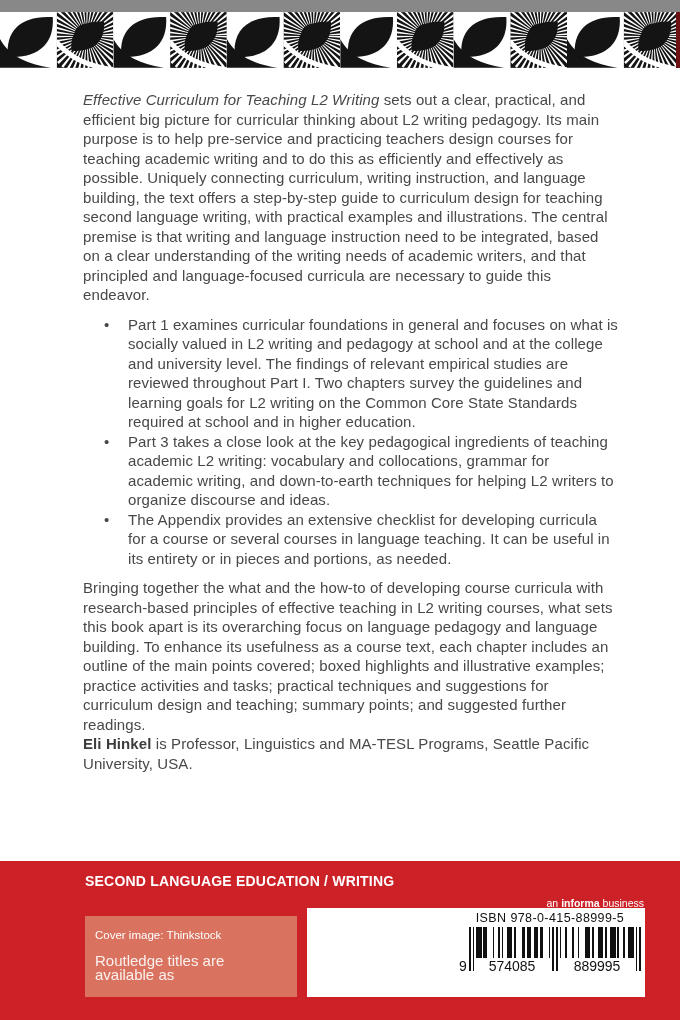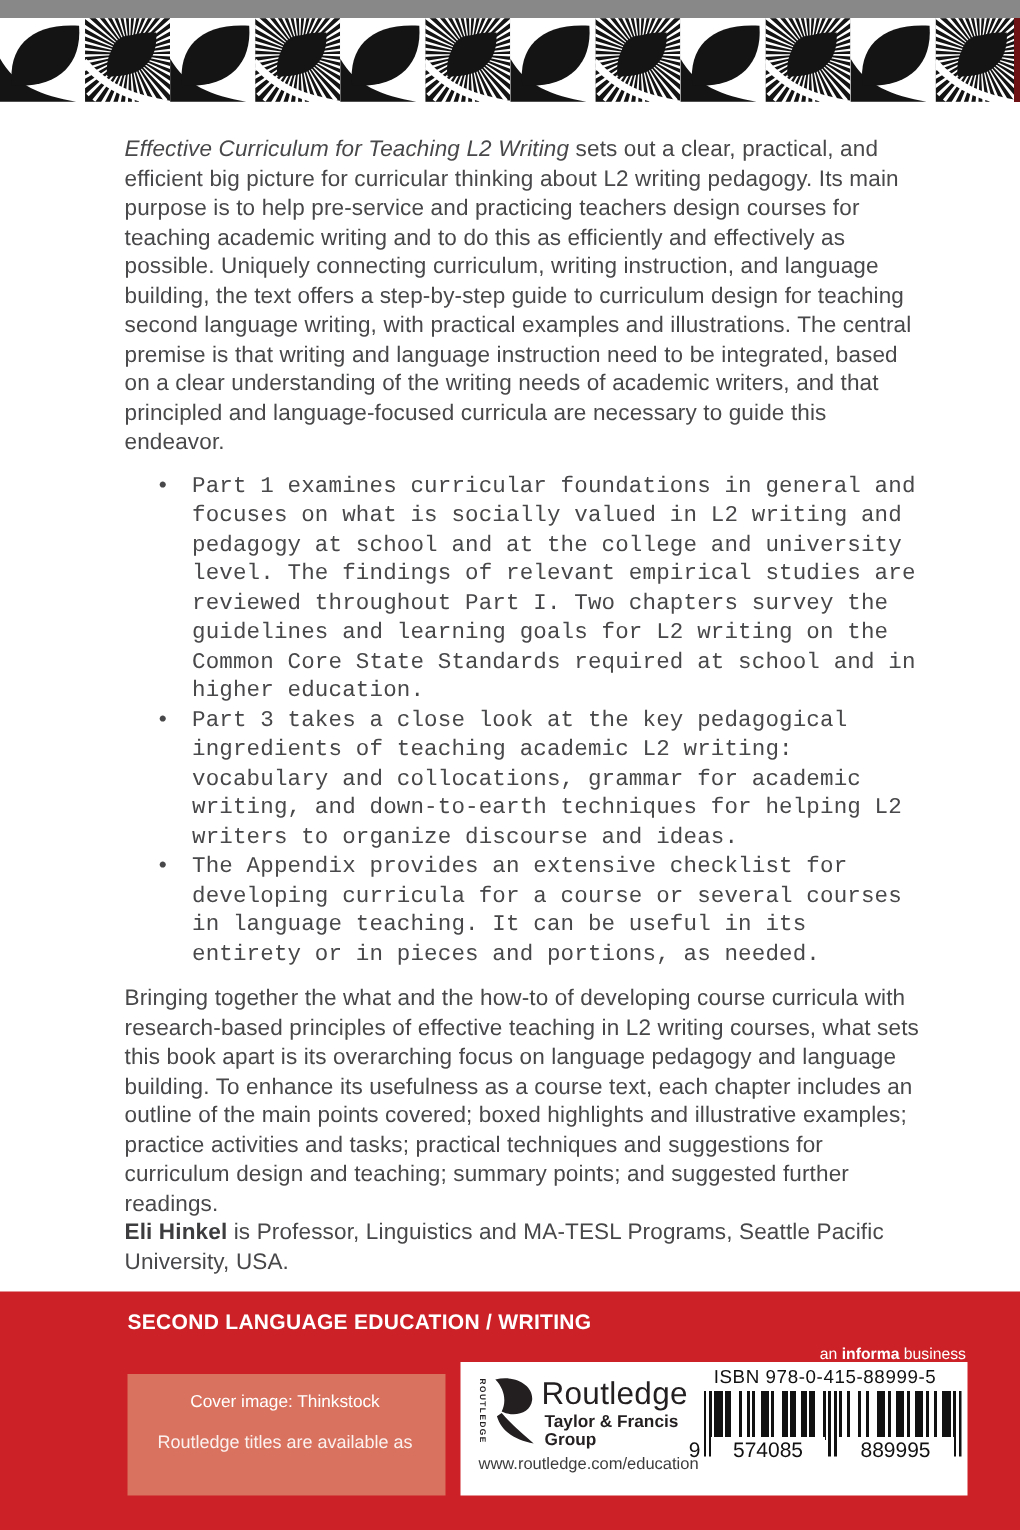--- a/index.html
+++ b/index.html
@@ -11,21 +11,21 @@
   }
   
   .pattern-band{position:absolute;left:0;top:0;width:680px;height:56px;display:block;}
   
   .copy{
     position:absolute;left:83px;top:78px;width:535px;
     color:#48484a;font-size:15px;line-height:19.5px;letter-spacing:.1px;
   }
   .copy p{margin:0;}
   .copy .title-italic{font-style:italic;}
-  .copy ul{list-style:none;margin:10px 0 10px 0;padding:0 0 0 45px;font-family:Liberation Mono, monospace;}
+  .copy ul{list-style:none;margin:10px 0 10px 0;padding:0 0 0 45px;}
   .copy li{position:relative;margin:0;}
   .copy li::before{
     content:"\2022";position:absolute;left:-24px;top:0;color:#48484a;
   }
   .copy .p2{margin-top:10px;}
   .author{margin-top:20px;}
   .author b{color:#3d3d3f;}
   
   .red-band{
     position:absolute;left:0;top:849px;width:680px;height:171px;
@@ -35,25 +35,25 @@
     position:absolute;left:85px;top:12px;color:#ffffff;
     font-size:14px;font-weight:700;letter-spacing:.2px;
   }
   .informa{
     position:absolute;right:36px;top:36px;color:#ffffff;font-size:10.5px;text-align:right;
   }
   .informa b{font-weight:700;}
   
   .credit-box{
     position:absolute;left:85px;top:55px;width:212px;height:81px;
-    background:#d9725e;color:#ffffff;text-align:center;
+    background:#d9725e;color:#ffffff;text-align:left;
     box-sizing:border-box;padding:13px 12px 0 10px;
   }
   .credit-box .c1{font-size:11.5px;}
-  .credit-box .c2{margin-top:13px;font-size:12px;line-height:14px;color:rgba(255,255,255,.9);}
+  .credit-box .c2{margin-top:13px;font-size:15px;line-height:14px;color:rgba(255,255,255,.9);}
   
   .pub-box{
     position:absolute;left:307px;top:47px;width:338px;height:89px;
     background:#ffffff;color:#231f20;
   }
   .logo{position:absolute;left:10px;top:8px;width:150px;height:70px;}
   .logo-vert{
     position:absolute;left:1px;top:3px;height:44px;
     writing-mode:vertical-rl;font-size:5.5px;font-weight:700;letter-spacing:1px;color:#231f20;
   }
@@ -125,30 +125,20 @@
     <div class="informa"><span>an </span><b>informa</b><span> business</span></div>
 
     <div class="credit-box">
       <div class="c1">Cover image: Thinkstock</div>
       <div class="c2">
         <div>Routledge titles are available as</div>
       </div>
     </div>
 
     <div class="pub-box">
-      <div class="logo">
-        <div class="logo-vert">ROUTLEDGE</div>
-        <svg class="logo-r" width="32" height="46" viewBox="0 0 30 42" xmlns="http://www.w3.org/2000/svg">
-          <path d="M3,1 C16,-2 27,5 26,14 C25,22 15,25 7,21 C10,15 9,7 3,1 Z" fill="#231f20"></path>
-          <path d="M7,22 C12,28 18,33 27,41 C16,39 7,34 4,24 Z" fill="#231f20"></path>
-        </svg>
-        <div class="logo-name">Routledge</div>
-        <div class="logo-group">Taylor &amp; Francis Group</div>
-        <div class="logo-url">www.routledge.com/education</div>
-      </div>
 
       <div class="barcode-area">
         <div class="isbn-label">ISBN 978-0-415-88999-5</div>
         <svg class="bars" id="bc-svg" width="172" height="44" viewBox="0 0 95 44" preserveAspectRatio="none" shape-rendering="crispEdges" xmlns="http://www.w3.org/2000/svg">
             <rect x="0" y="0" width="1" height="44" fill="#111"></rect>
             <rect x="2" y="0" width="1" height="44" fill="#111"></rect>
             <rect x="4" y="0" width="1" height="33" fill="#111"></rect>
             <rect x="5" y="0" width="1" height="33" fill="#111"></rect>
             <rect x="6" y="0" width="1" height="33" fill="#111"></rect>
             <rect x="8" y="0" width="1" height="33" fill="#111"></rect>

